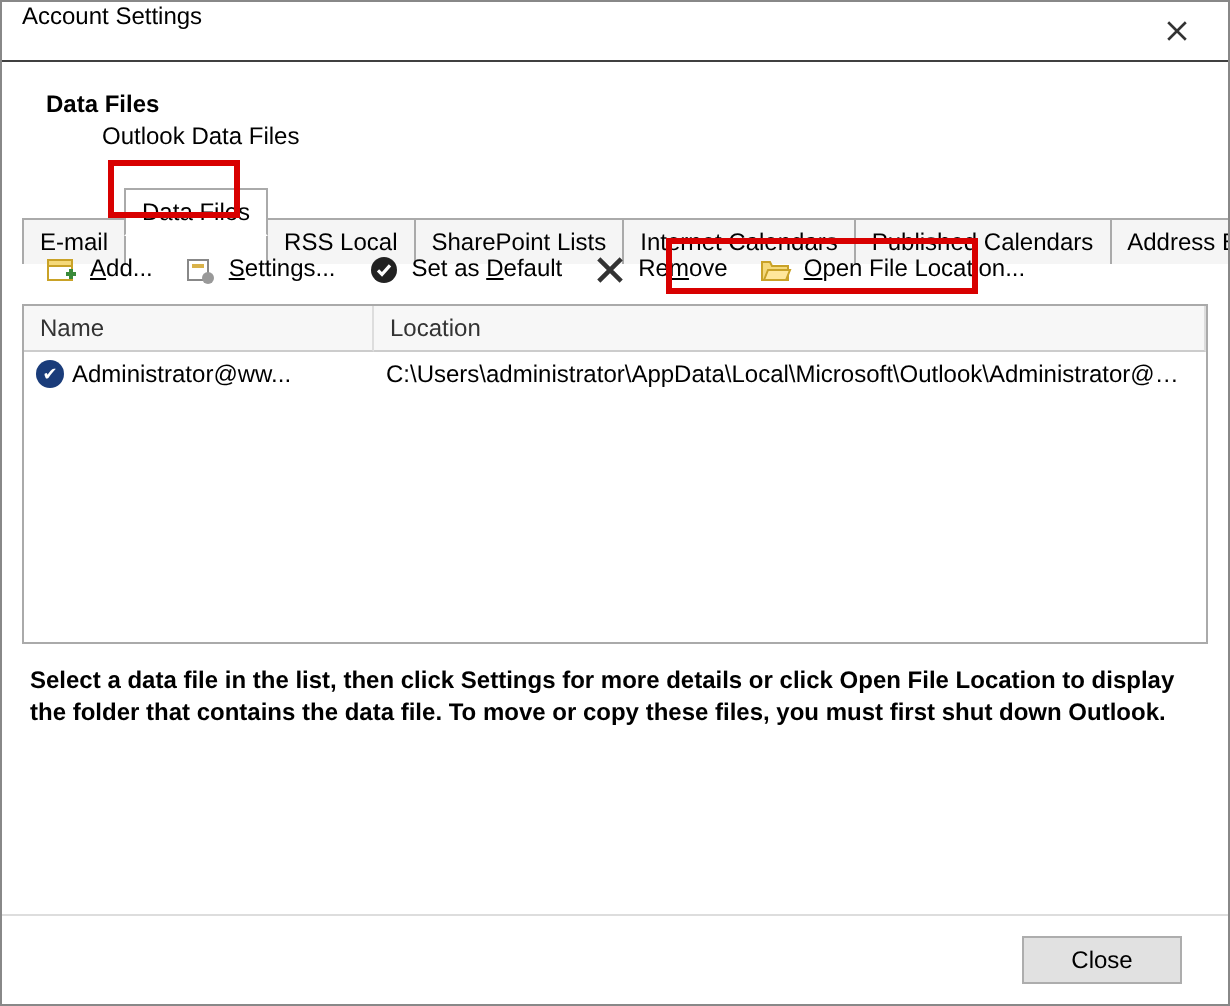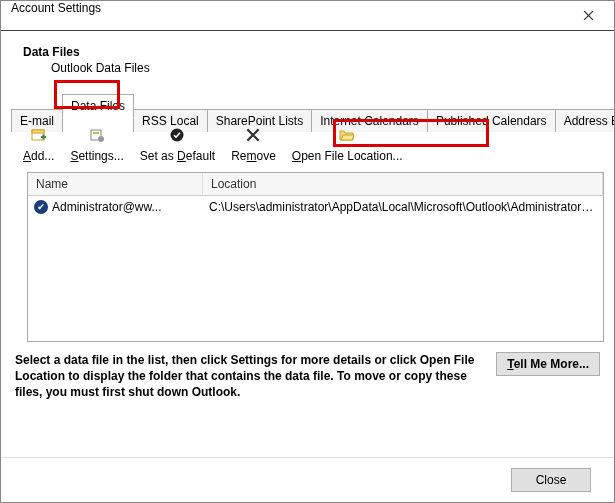--- a/index.html
+++ b/index.html
@@ -68,34 +68,31 @@
   }
   .toolbar {
     display: flex;
     align-items: center;
     gap: 4px;
     padding: 6px 0 6px 6px;
     position: relative;
   }
   .tbtn {
     display: inline-flex;
-    align-items: center;
     gap: 6px;
     padding: 3px 6px;
     white-space: nowrap;
-    flex-direction: column;
   }
   .tbtn .u { text-decoration: underline; }
   .ico { width:16px; height:16px; display:inline-flex; align-items:center; justify-content:center; font-size:14px; }
   .listbox {
     border: 1px solid #aaa;
     height: 170px;
     background: #fff;
     overflow: hidden;
-    margin-left: 16px;
   }
   .list-header {
     display: flex;
     background: #f7f7f7;
     font-size: 12px;
     color: #333;
   }
   .list-header .col {
     padding: 4px 8px;
     border-right: 1px solid #ddd;
@@ -237,25 +234,20 @@
         <span>Administrator@ww...</span>
       </div>
       <div class="cell col-loc">
         <span>C:\Users\administrator\AppData\Local\Microsoft\Outlook\Administrator@ww...</span>
       </div>
     </div>
   </div>
 
   <div class="infoarea">
     <div class="text">Select a data file in the list, then click Settings for more details or click Open File Location to display the folder that contains the data file. To move or copy these files, you must first shut down Outlook.</div>
-    <div>
-      <div class="btn">
-        <span><span class="u">T</span><span>ell Me More...</span></span>
-      </div>
-    </div>
   </div>
 
   <div style="flex:1"></div>
 </div>
 
 <div class="footer">
   <div class="btn">
       <span>Close</span>
     </div>
 </div>

